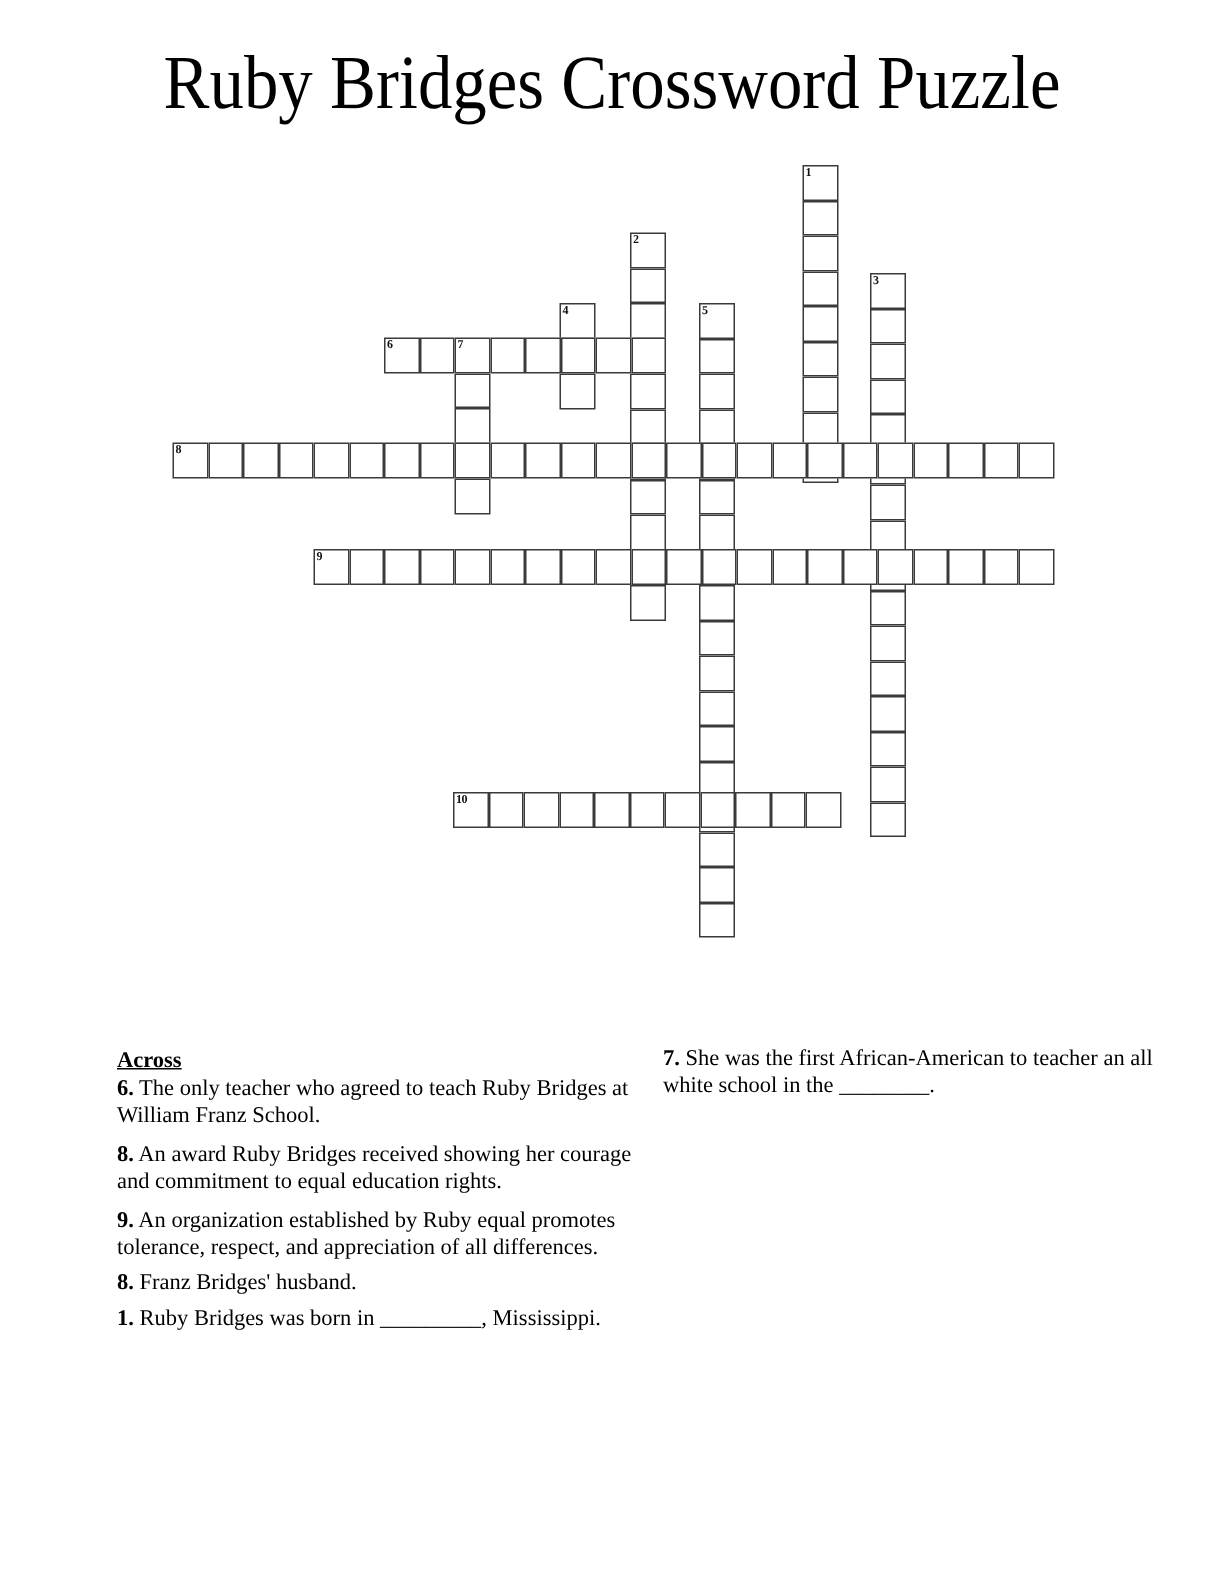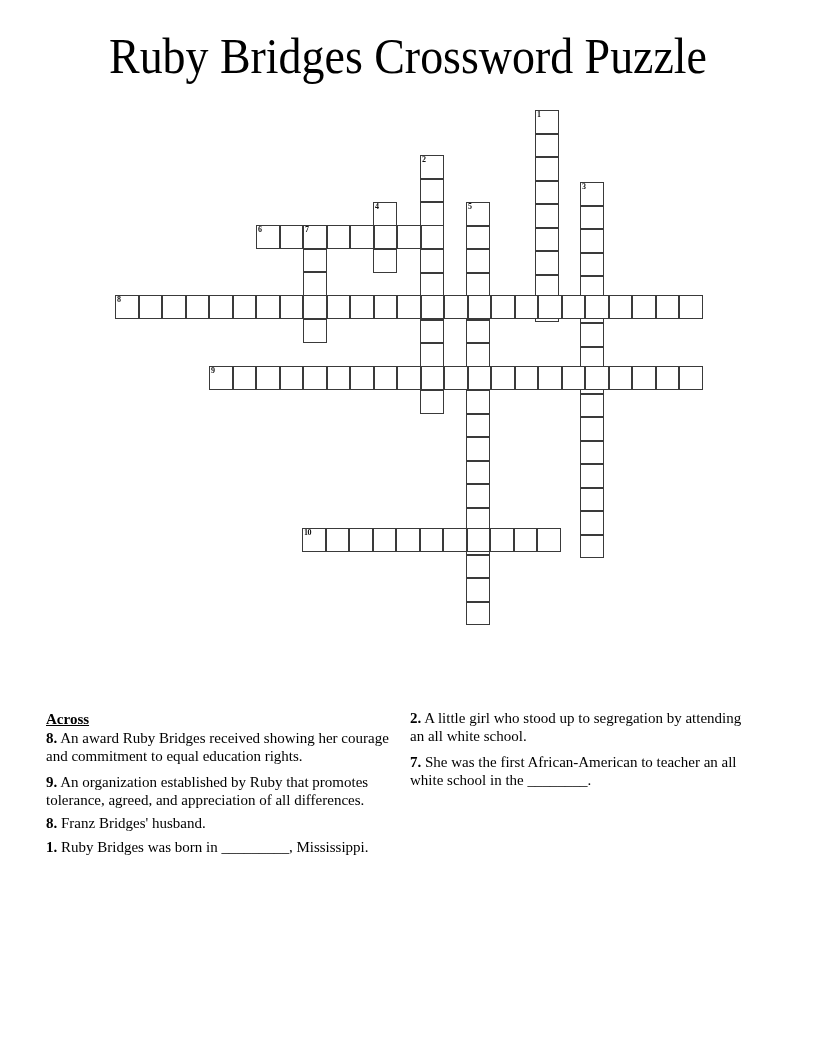--- a/index.html
+++ b/index.html
@@ -64,22 +64,23 @@
   
   #clues {
     position: absolute;
     left: 46px;
     top: 698px;
     width: 724px;
     height: 290px;
   }
   .clue-col {
     position: absolute;
-    top: 12px;
+    top: 0;
     width: 346px;
+    margin-left: 32px;
   }
   .clue-col.left  { left: 0px; }
   .clue-col.right { left: 364px; }
 
   .clue-heading {
     font-family: "Liberation Serif", "DejaVu Serif", serif;
     font-size: 15px;
     font-weight: 700;
     text-decoration: underline;
     margin: 0 0 1px 0;
@@ -250,43 +251,43 @@
     <div class="cell" style="left: 513.5px; top: 528px;"></div>
     <div class="cell" style="left: 537px; top: 528px;"></div>
   </div>
 
 <div id="clues">
 
   <div class="clue-col left">
     <div class="clue-heading">Across</div>
 
     <p class="clue">
+      <span class="num">6.</span>
+      <span>The only teacher who agreed to teach Ruby Bridges at William Franz School.</span>
+    </p>
+    <p class="clue">
       <span class="num">8.</span>
       <span>An award Ruby Bridges received showing her courage and commitment to equal education rights.</span>
     </p>
     <p class="clue tight">
       <span class="num">9.</span>
-      <span>An organization established by Ruby that promotes tolerance, agreed, and appreciation of all differences.</span>
+      <span>An organization established by Ruby equal promotes tolerance, respect, and appreciation of all differences.</span>
     </p>
     <p class="clue tight">
       <span class="num">8.</span>
       <span>Franz Bridges' husband.</span>
     </p>
 
 
     <p class="clue">
       <span class="num">1.</span>
       <span>Ruby Bridges was born in _________, Mississippi.</span>
     </p>
   </div>
 
   <div class="clue-col right">
     <p class="clue">
-      <span class="num">2.</span>
-      <span>A little girl who stood up to segregation by attending an all white school.</span>
-    </p>
-    <p class="clue">
       <span class="num">7.</span>
       <span>She was the first African-American to teacher an all white school in the ________.</span>
     </p>
   </div>
 
 </div>
 
 </body></html>

